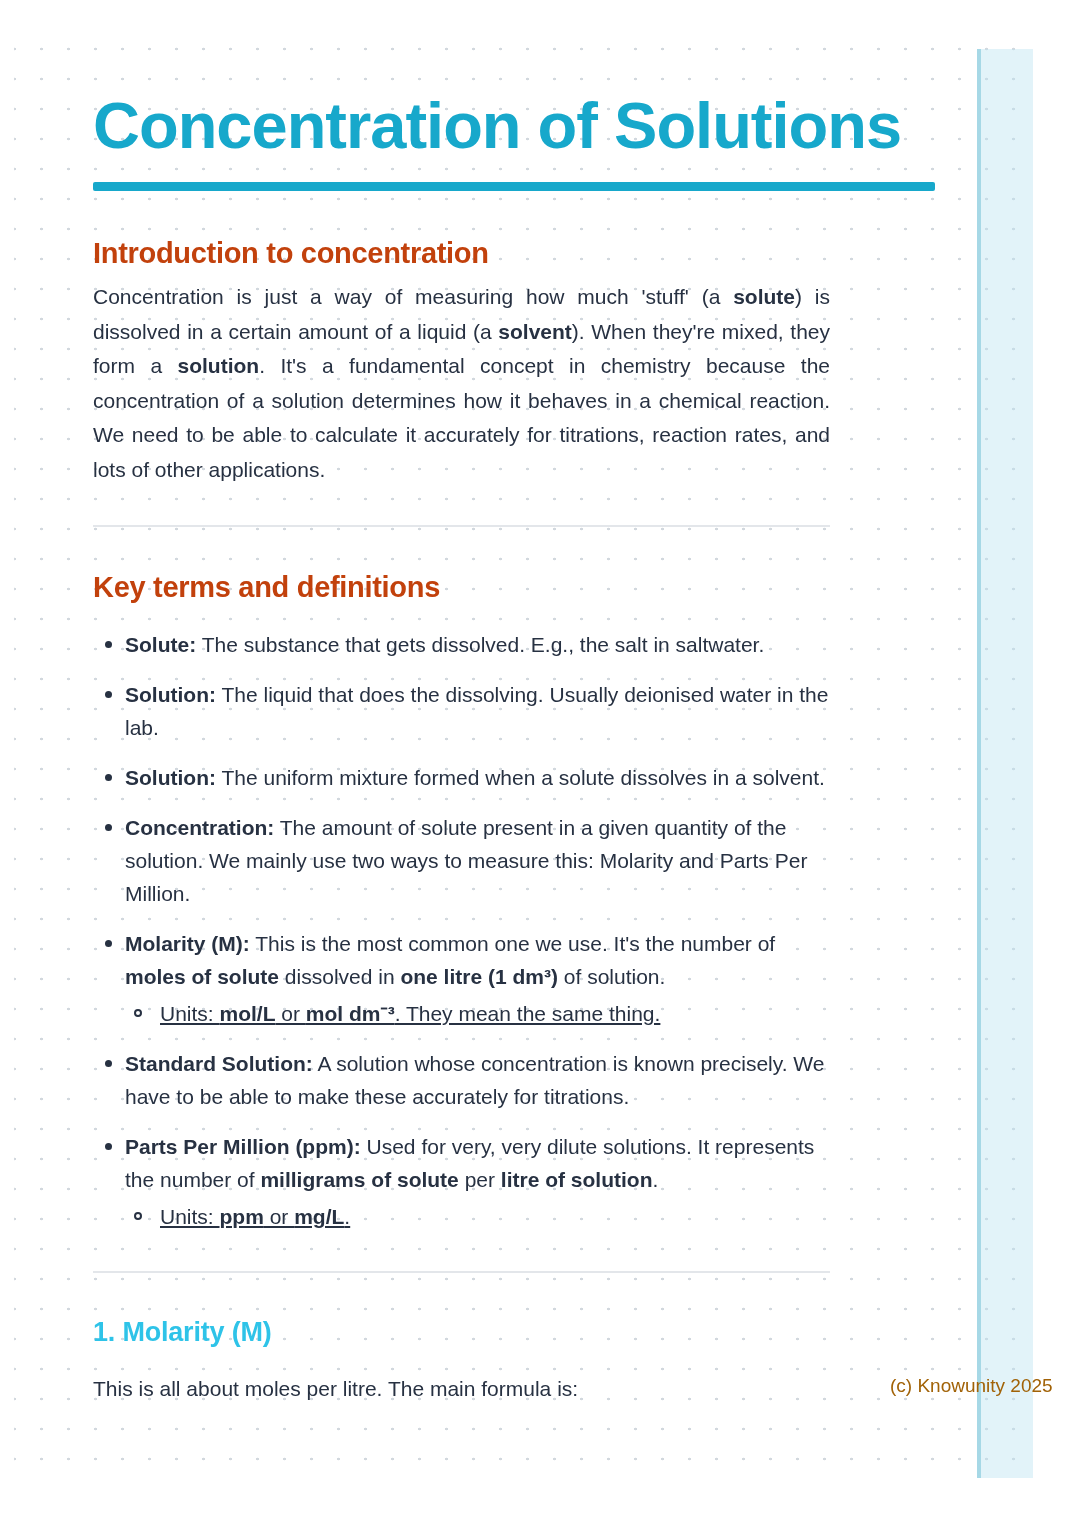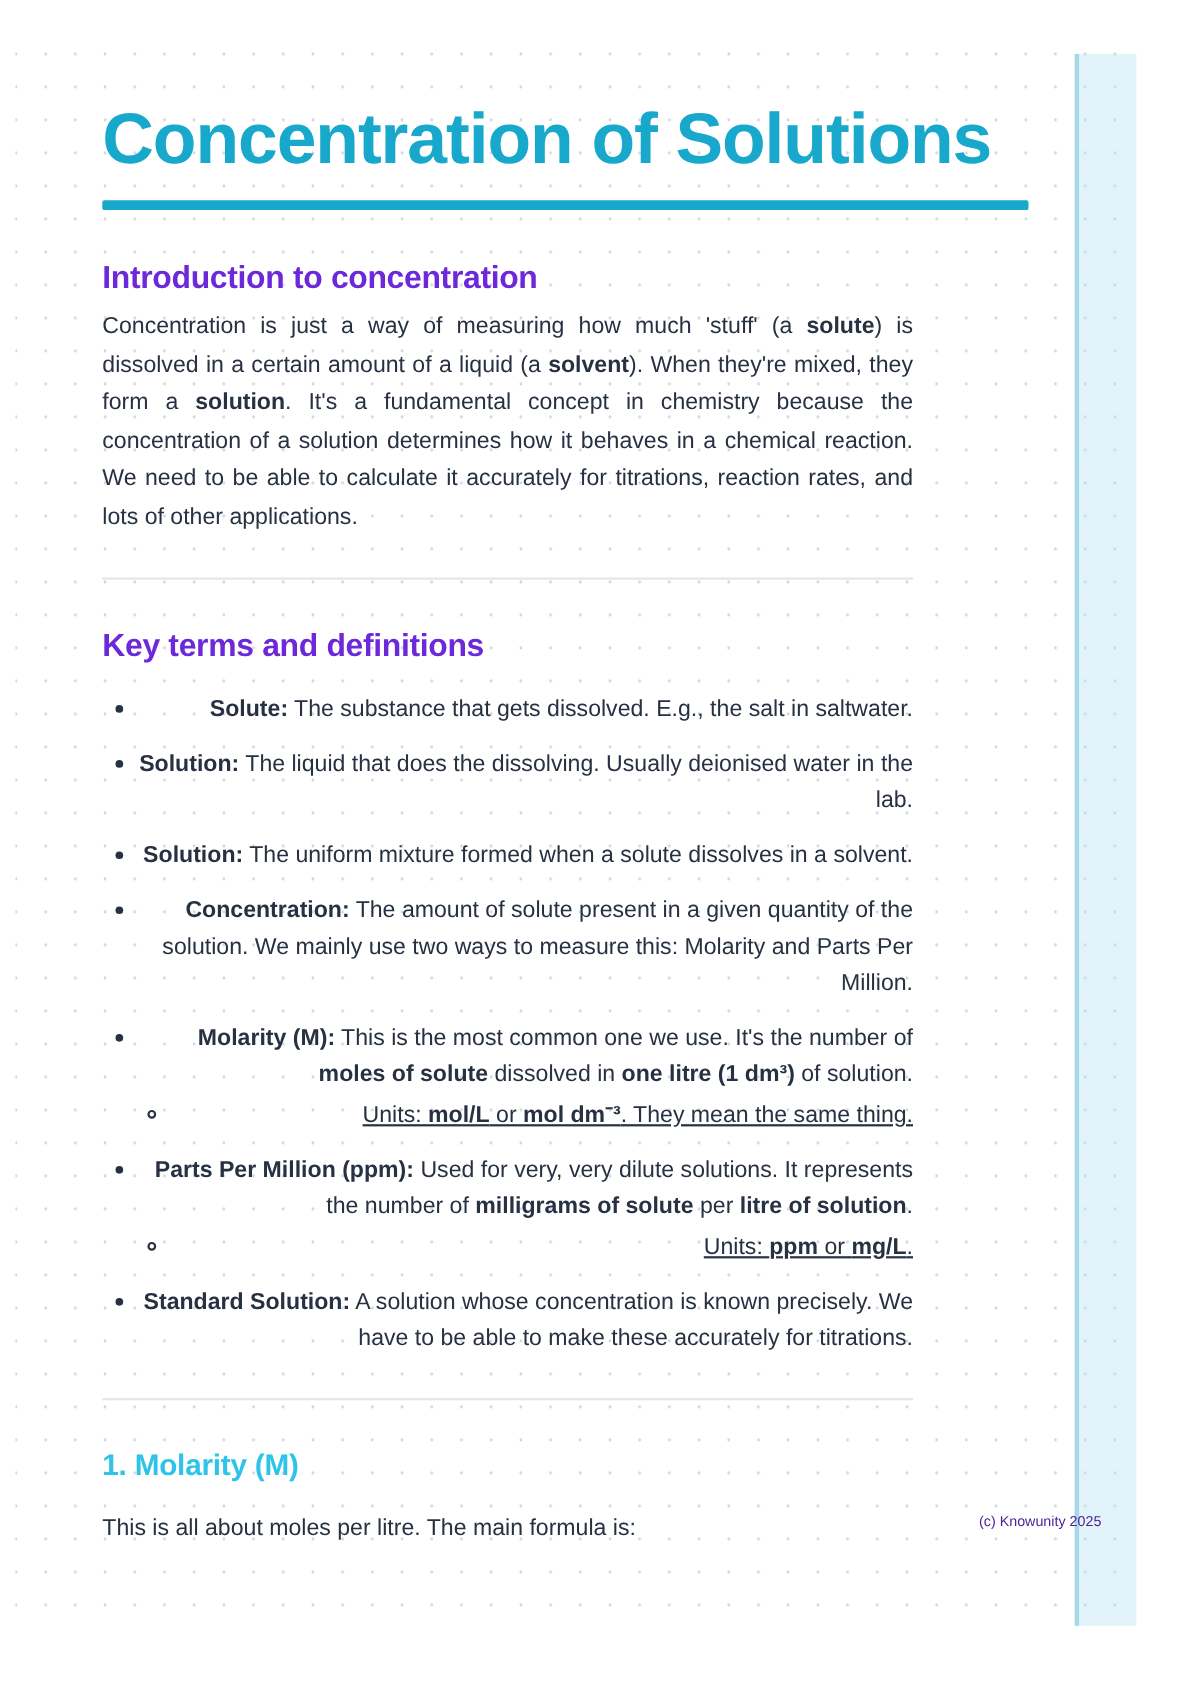--- a/index.html
+++ b/index.html
@@ -47,21 +47,21 @@
     width: 842px;
     height: 9px;
     background: #17a8cb;
     border-radius: 2px;
   }
   h2.sec {
     margin-top: 46px;
     font-size: 29px;
     font-weight: bold;
     letter-spacing: -0.3px;
-    color: #6d28d9;
+    color: #c2410c;
   }
   h3.subsec {
     margin-top: 44px;
     font-size: 27px;
     font-weight: bold;
     letter-spacing: -0.2px;
     color: #2ec3e8;
   }
   p.body-par {
     margin-top: 10px;
@@ -72,21 +72,21 @@
   }
   p.justified { text-align: justify; }
   .b { font-weight: bold; }
   hr.divider {
     margin-top: 38px;
     width: 737px;
     border: none;
     border-top: 2px solid #e3e6ea;
   }
   h2.sec.after-div { margin-top: 44px; }
-  .bullet-list { margin-top: 24px; width: 737px; text-align: right; }
+  .bullet-list { margin-top: 24px; width: 737px; }
   .bullet-item {
     position: relative;
     padding-left: 32px;
     font-size: 21px;
     line-height: 33px;
     margin-bottom: 17px;
   }
   .bullet-item .marker {
     position: absolute;
     left: 12px; top: 13px;
@@ -106,22 +106,22 @@
     left: 9px; top: 12px;
     width: 8px; height: 8px;
     border-radius: 50%;
     border: 2px solid #273142;
     background: transparent;
   }
   .final-row { position: relative; margin-top: 24px; width: 940px; }
   .watermark {
     position: absolute;
     left: 797px; top: 3px;
-    font-size: 13px;
-    color: #4c1d95;
+    font-size: 19px;
+    color: #a16207;
     white-space: nowrap;
     z-index: 5;
   }
 </style>
 </head>
 <body>
 
 <div class="dots"></div>
 <div class="stripe"></div>
 
@@ -137,24 +137,24 @@
 
   <h2 class="sec after-div">Key terms and definitions</h2>
   <div class="bullet-list" id="key-terms-list">
       <div class="bullet-item"><span class="marker"></span><span><span class="b">Solute:</span><span> The substance that gets dissolved. E.g., the salt in saltwater.</span></span></div>
       <div class="bullet-item"><span class="marker"></span><span><span class="b">Solution:</span><span> The liquid that does the dissolving. Usually deionised water in the lab.</span></span></div>
       <div class="bullet-item"><span class="marker"></span><span><span class="b">Solution:</span><span> The uniform mixture formed when a solute dissolves in a solvent.</span></span></div>
       <div class="bullet-item"><span class="marker"></span><span><span class="b">Concentration:</span><span> The amount of solute present in a given quantity of the solution. We mainly use two ways to measure this: Molarity and Parts Per Million.</span></span></div>
       <div class="bullet-item"><span class="marker"></span><span><span class="b">Molarity (M):</span><span> This is the most common one we use. It's the number of </span><span class="b">moles of solute</span><span> dissolved in </span><span class="b">one litre (1 dm³)</span><span> of solution.</span></span><div class="sub-list">
           <div class="sub-item"><span class="marker-ring"></span><span><span>Units: </span><span class="b">mol/L</span><span> or </span><span class="b">mol dm⁻³</span><span>. They mean the same thing.</span></span></div>
         </div></div>
+      <div class="bullet-item"><span class="marker"></span><span><span class="b">Standard Solution:</span><span> A solution whose concentration is known precisely. We have to be able to make these accurately for titrations.</span></span></div>
       <div class="bullet-item"><span class="marker"></span><span><span class="b">Parts Per Million (ppm):</span><span> Used for very, very dilute solutions. It represents the number of </span><span class="b">milligrams of solute</span><span> per </span><span class="b">litre of solution</span><span>.</span></span><div class="sub-list">
           <div class="sub-item"><span class="marker-ring"></span><span><span>Units: </span><span class="b">ppm</span><span> or </span><span class="b">mg/L</span><span>.</span></span></div>
         </div></div>
-      <div class="bullet-item"><span class="marker"></span><span><span class="b">Standard Solution:</span><span> A solution whose concentration is known precisely. We have to be able to make these accurately for titrations.</span></span></div>
     </div>
 
   <hr class="divider">
 
   <h3 class="subsec">1. Molarity (M)</h3>
 
   <div class="final-row">
     <p class="body-par" style="margin-top:0;" id="calc-paragraph"><span>This is all about moles per litre. The main formula is:</span></p>
     <div class="watermark">(c) Knowunity 2025</div>
   </div>

